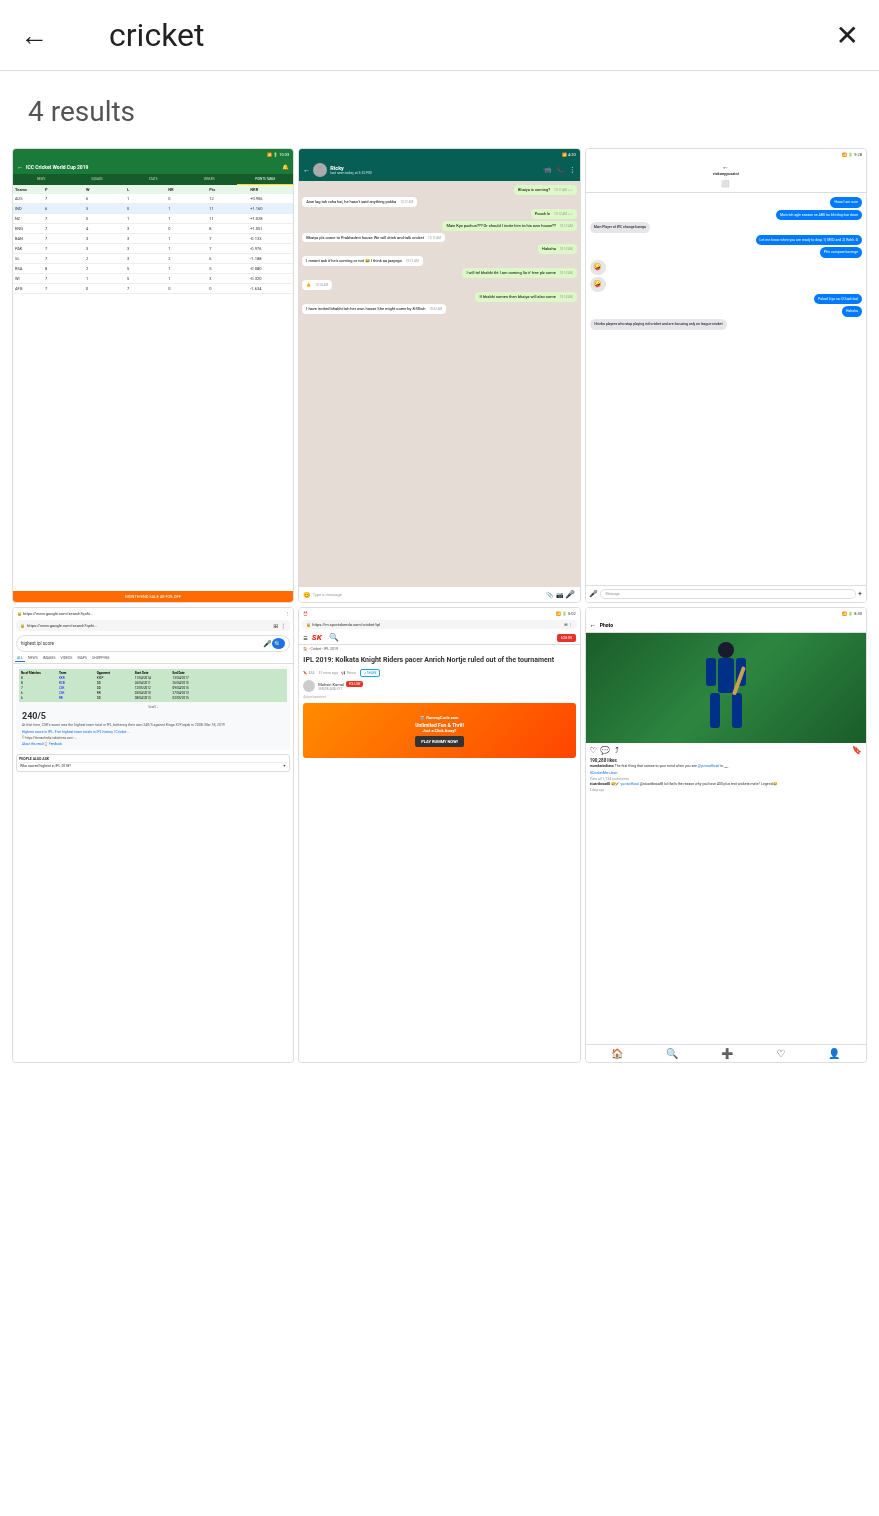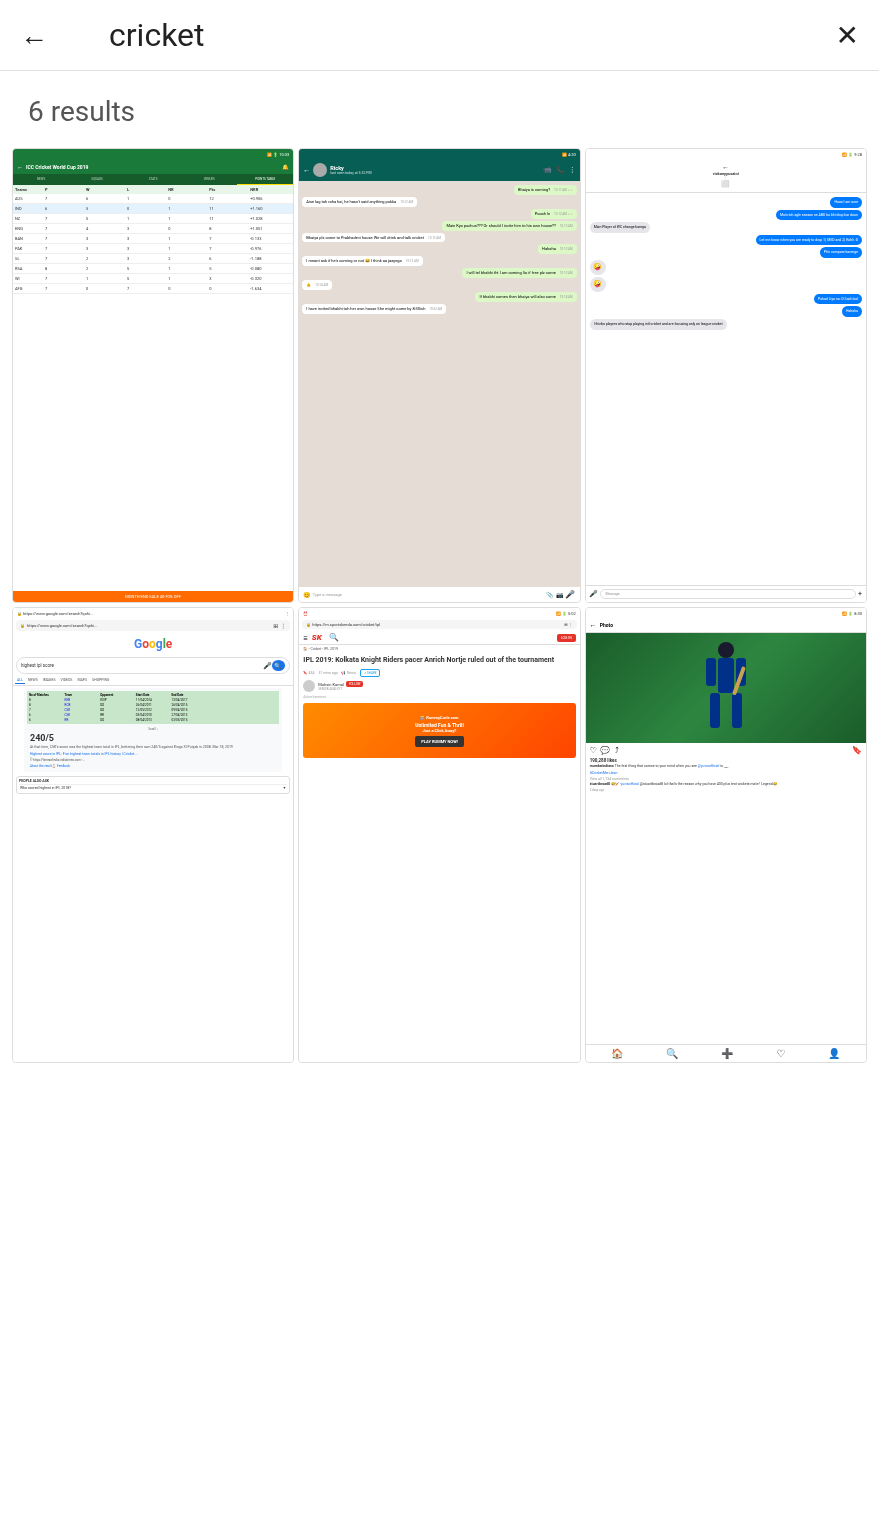--- a/index.html
+++ b/index.html
@@ -324,21 +324,21 @@
     .google-tab {
       padding: 1px 2px;
       color: #555;
     }
     .google-tab.active {
       color: #1a73e8;
       border-bottom: 1px solid #1a73e8;
     }
     .google-featured {
       background: #f8f9fa;
-      margin: 2px 11px;
+      margin: 2px 3px;
       padding: 3px;
       border-radius: 3px;
     }
     .google-result-score {
       font-size: 9px;
       font-weight: bold;
       color: #333;
       padding: 1px 3px;
     }
     .google-result-text {
@@ -573,21 +573,21 @@
   </style>
 </head>
 <body>
 
 <div class="header">
   <span class="header-back">←</span>
   <span class="header-title">cricket</span>
   <span class="header-close">✕</span>
 </div>
 
-<div class="results-count">6 results</div>
+<div class="results-count">4 results</div>
 
 <div class="grid">
 
   <div class="grid-item">
     <div class="screenshot icc-screen">
       <div class="icc-statusbar">
         <span>📶 🔋 10:33</span>
       </div>
       <div class="icc-header">
         <span style="font-size:6px">←</span>
@@ -783,25 +783,20 @@
       <div class="google-statusbar">
         <span>🔒 https://www.google.com/search?q=hi...</span>
         <span style="margin-left:auto">⋮</span>
       </div>
       <div class="google-urlbar">
         <span style="color:#555;font-size:4px">🔒</span>
         <span style="font-size:4px;color:#333">https://www.google.com/search?q=hi...</span>
         <span style="margin-left:auto;font-size:6px">⊞</span>
         <span style="font-size:6px">⋮</span>
       </div>
-      <div class="google-logo">
-        <span class="google-logo-text">
-          <span class="google-logo-g">G</span><span class="google-logo-o1">o</span><span class="google-logo-o2">o</span><span class="google-logo-g2">g</span><span class="google-logo-l">l</span><span class="google-logo-e">e</span>
-        </span>
-      </div>
       <div class="google-searchbar">
         <span style="flex:1">highest ipl score</span>
         <span style="color:#1a73e8;font-size:7px">🎤</span>
         <span style="background:#1a73e8;color:white;font-size:6px;padding:2px 3px;border-radius:50%">🔍</span>
       </div>
       <div class="google-tabs">
         <span class="google-tab active">ALL</span>
         <span class="google-tab">NEWS</span>
         <span class="google-tab">IMAGES</span>
         <span class="google-tab">VIDEOS</span>

